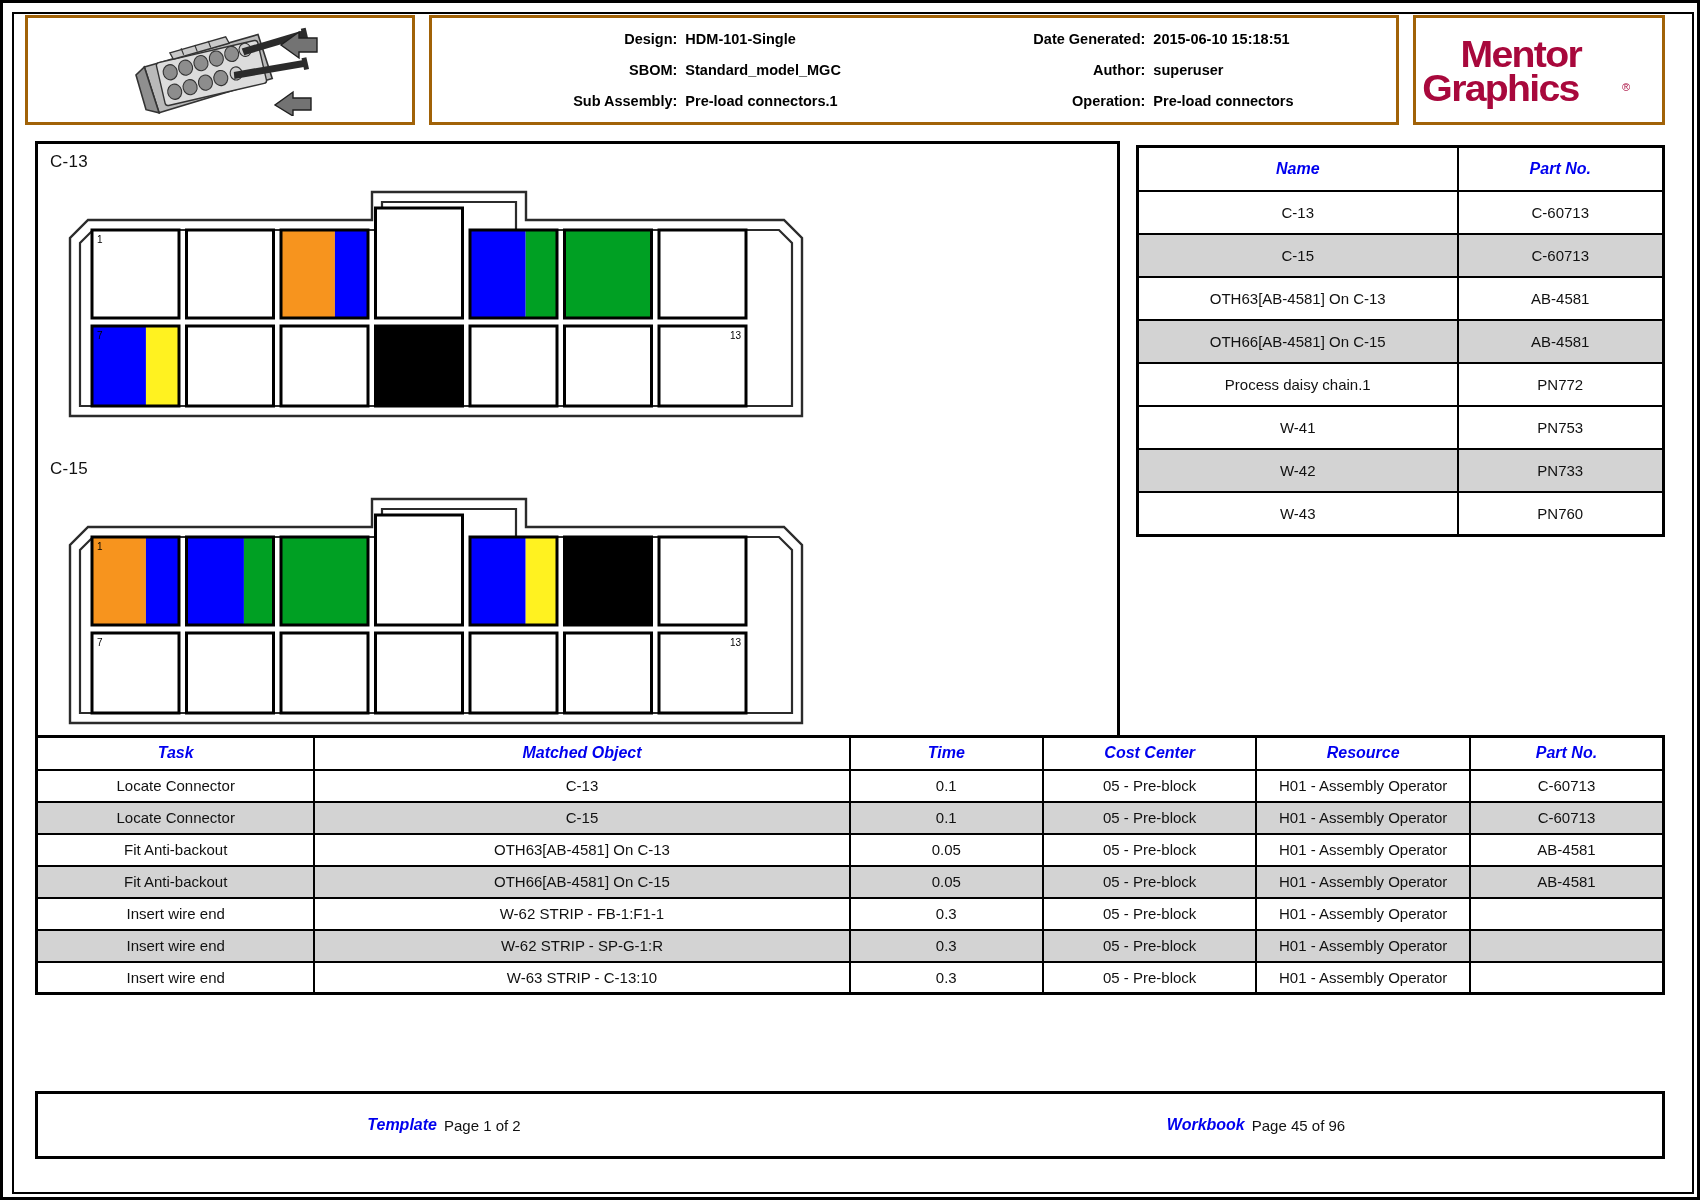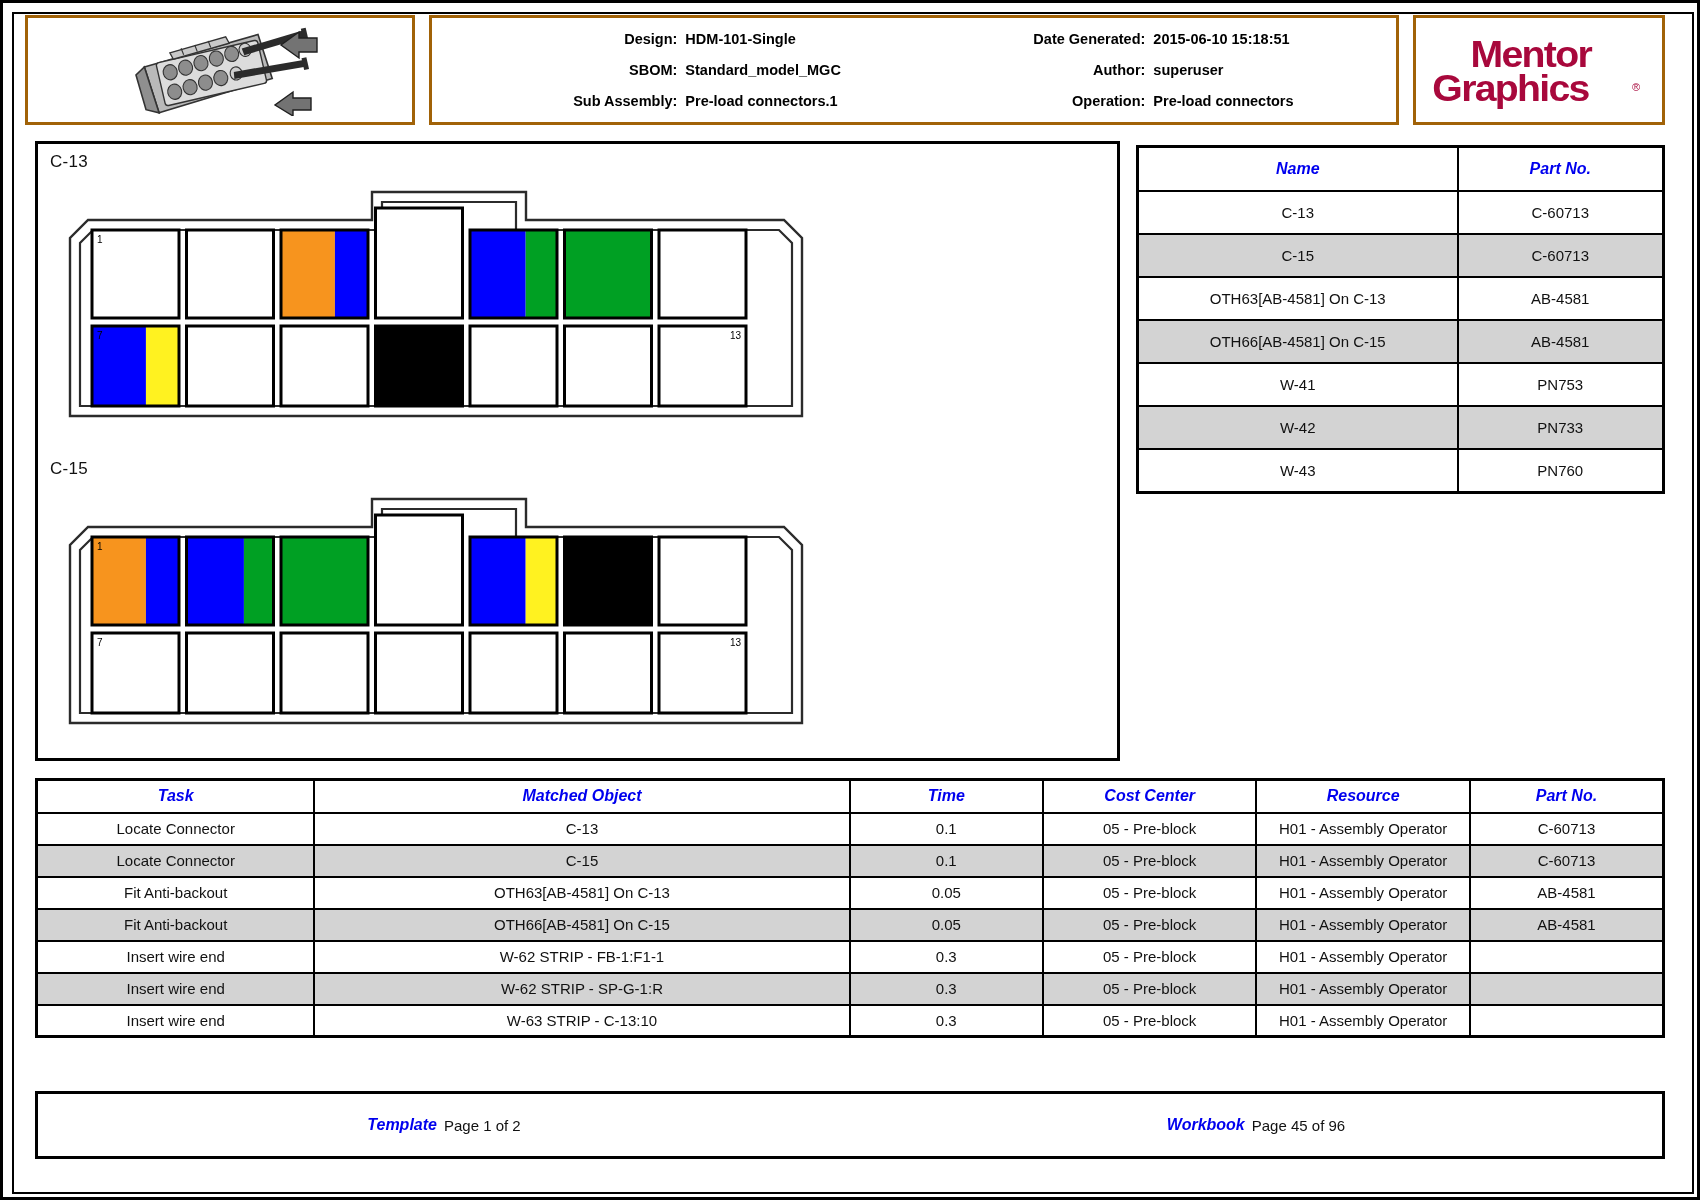--- a/index.html
+++ b/index.html
@@ -31,21 +31,21 @@
     display: flex;
     gap: 14px;
   }
   .hbox {
     border: 3px solid #a16207;
     background: #fff;
     position: relative;
   }
   .hbox-thumb { width: 390px; display:flex; align-items:center; justify-content:center; }
   .hbox-meta  { flex: 1; }
-  .hbox-logo  { width: 252px; display:flex; align-items:center; justify-content:center; }
+  .hbox-logo  { width: 252px; display:flex; align-items:center; justify-content:flex-start; }
 
   
   .thumb-svg { display:block; }
 
   
   .meta-grid {
     position: absolute;
     inset: 0;
     display: grid;
     grid-template-columns: 1fr 1fr;
@@ -113,21 +113,21 @@
     font-size: 16px;
     background: #fff;
     height: 33px;
   }
   .parts-table td.name-col { width: 320px; }
   .row-alt td { background: #d3d3d3; }
 
   
   .task-table {
     position: absolute;
-    left: 32px; top: 775px;
+    left: 32px; top: 732px;
     width: 1630px;
     border: 3px solid #000;
     border-collapse: collapse;
     background:#fff;
   }
   .task-table td, .task-table th {
     border: 2px solid #000;
     height: 32px;
     font-size: 15px;
     text-align: center;
@@ -412,20 +412,24 @@
         </tr>
         <tr>
           <td class="name-col">OTH63[AB-4581] On C-13</td>
           <td>AB-4581</td>
         </tr>
         <tr class="row-alt">
           <td class="name-col">OTH66[AB-4581] On C-15</td>
           <td>AB-4581</td>
         </tr>
         <tr>
+          <td class="name-col">Process daisy chain.1</td>
+          <td>PN772</td>
+        </tr>
+        <tr>
           <td class="name-col">W-41</td>
           <td>PN753</td>
         </tr>
         <tr class="row-alt">
           <td class="name-col">W-42</td>
           <td>PN733</td>
         </tr>
         <tr>
           <td class="name-col">W-43</td>
           <td>PN760</td>

